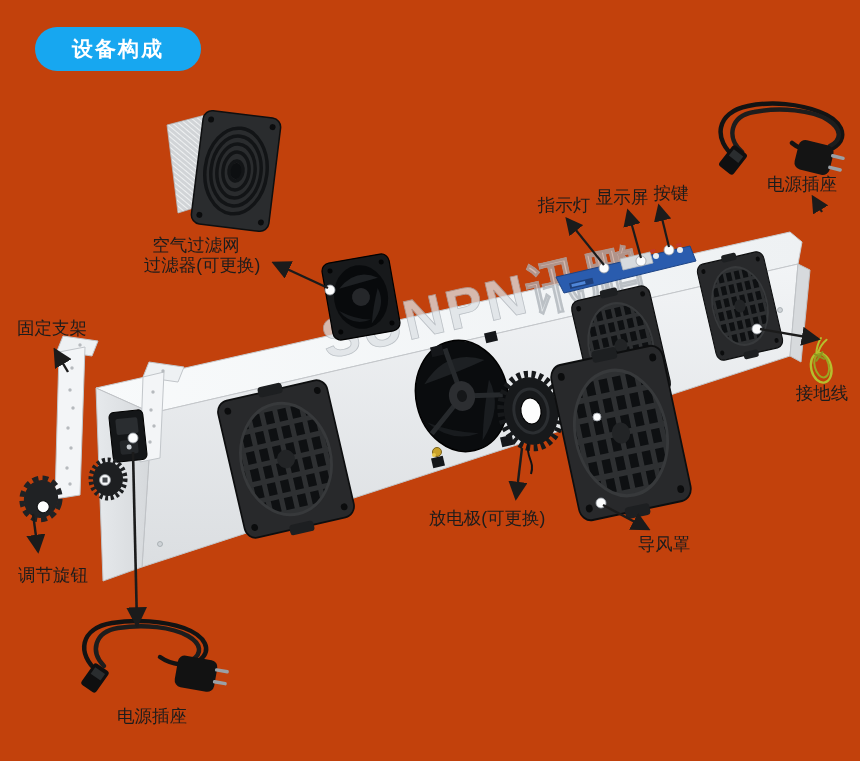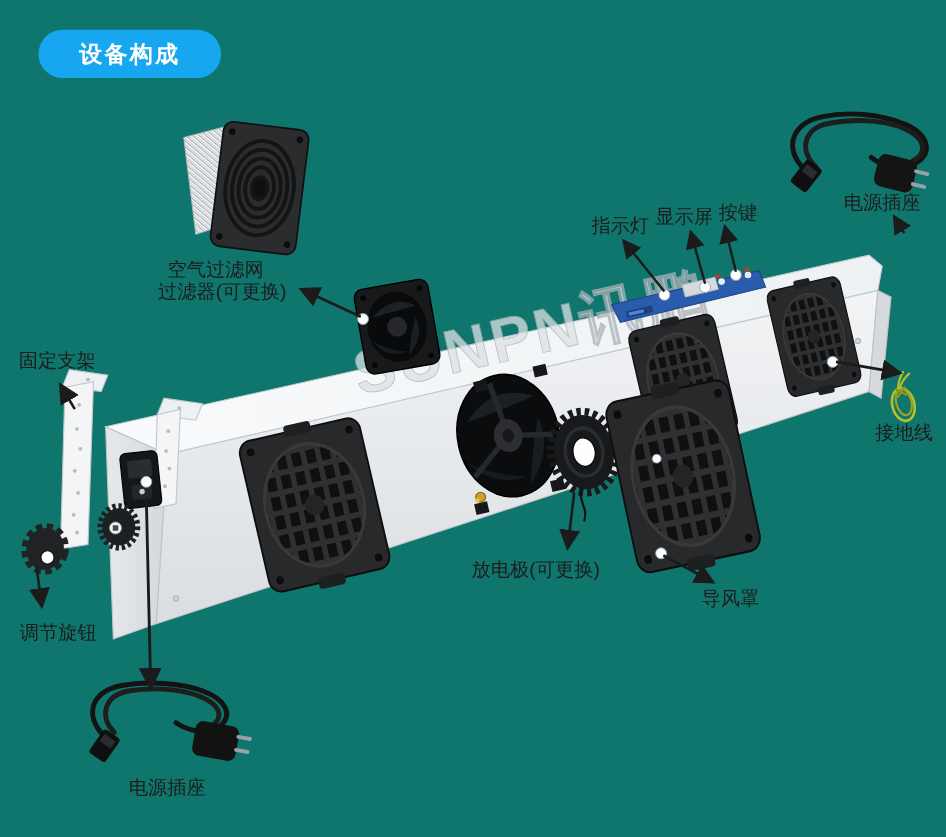--- a/index.html
+++ b/index.html
@@ -1,16 +1,16 @@
 <!DOCTYPE html>
 <html><head>
 <meta charset="utf-8">
 <style>
   html,body{margin:0;padding:0;background:#ffffff;}
-  .stage{position:relative;width:860px;height:761px;background:#0f766e;overflow:hidden;
+  .stage{position:relative;width:860px;height:761px;background:#c2410c;overflow:hidden;
          font-family:"Liberation Sans","DejaVu Sans",sans-serif;}
   svg{position:absolute;left:0;top:0;}
   text.lbl{font-size:17.5px;fill:#1c1c1c;font-family:"Liberation Sans","DejaVu Sans",sans-serif;}
   text.badge-t{font-size:21px;fill:#ffffff;letter-spacing:2px;font-weight:bold;}
   text.wm{font-size:56px;font-weight:bold;fill:#dde1e5;stroke:#aab0b6;stroke-width:0.8;opacity:0.75;letter-spacing:3px;}
 </style>
 </head>
 <body>
 
 <div class="stage">

